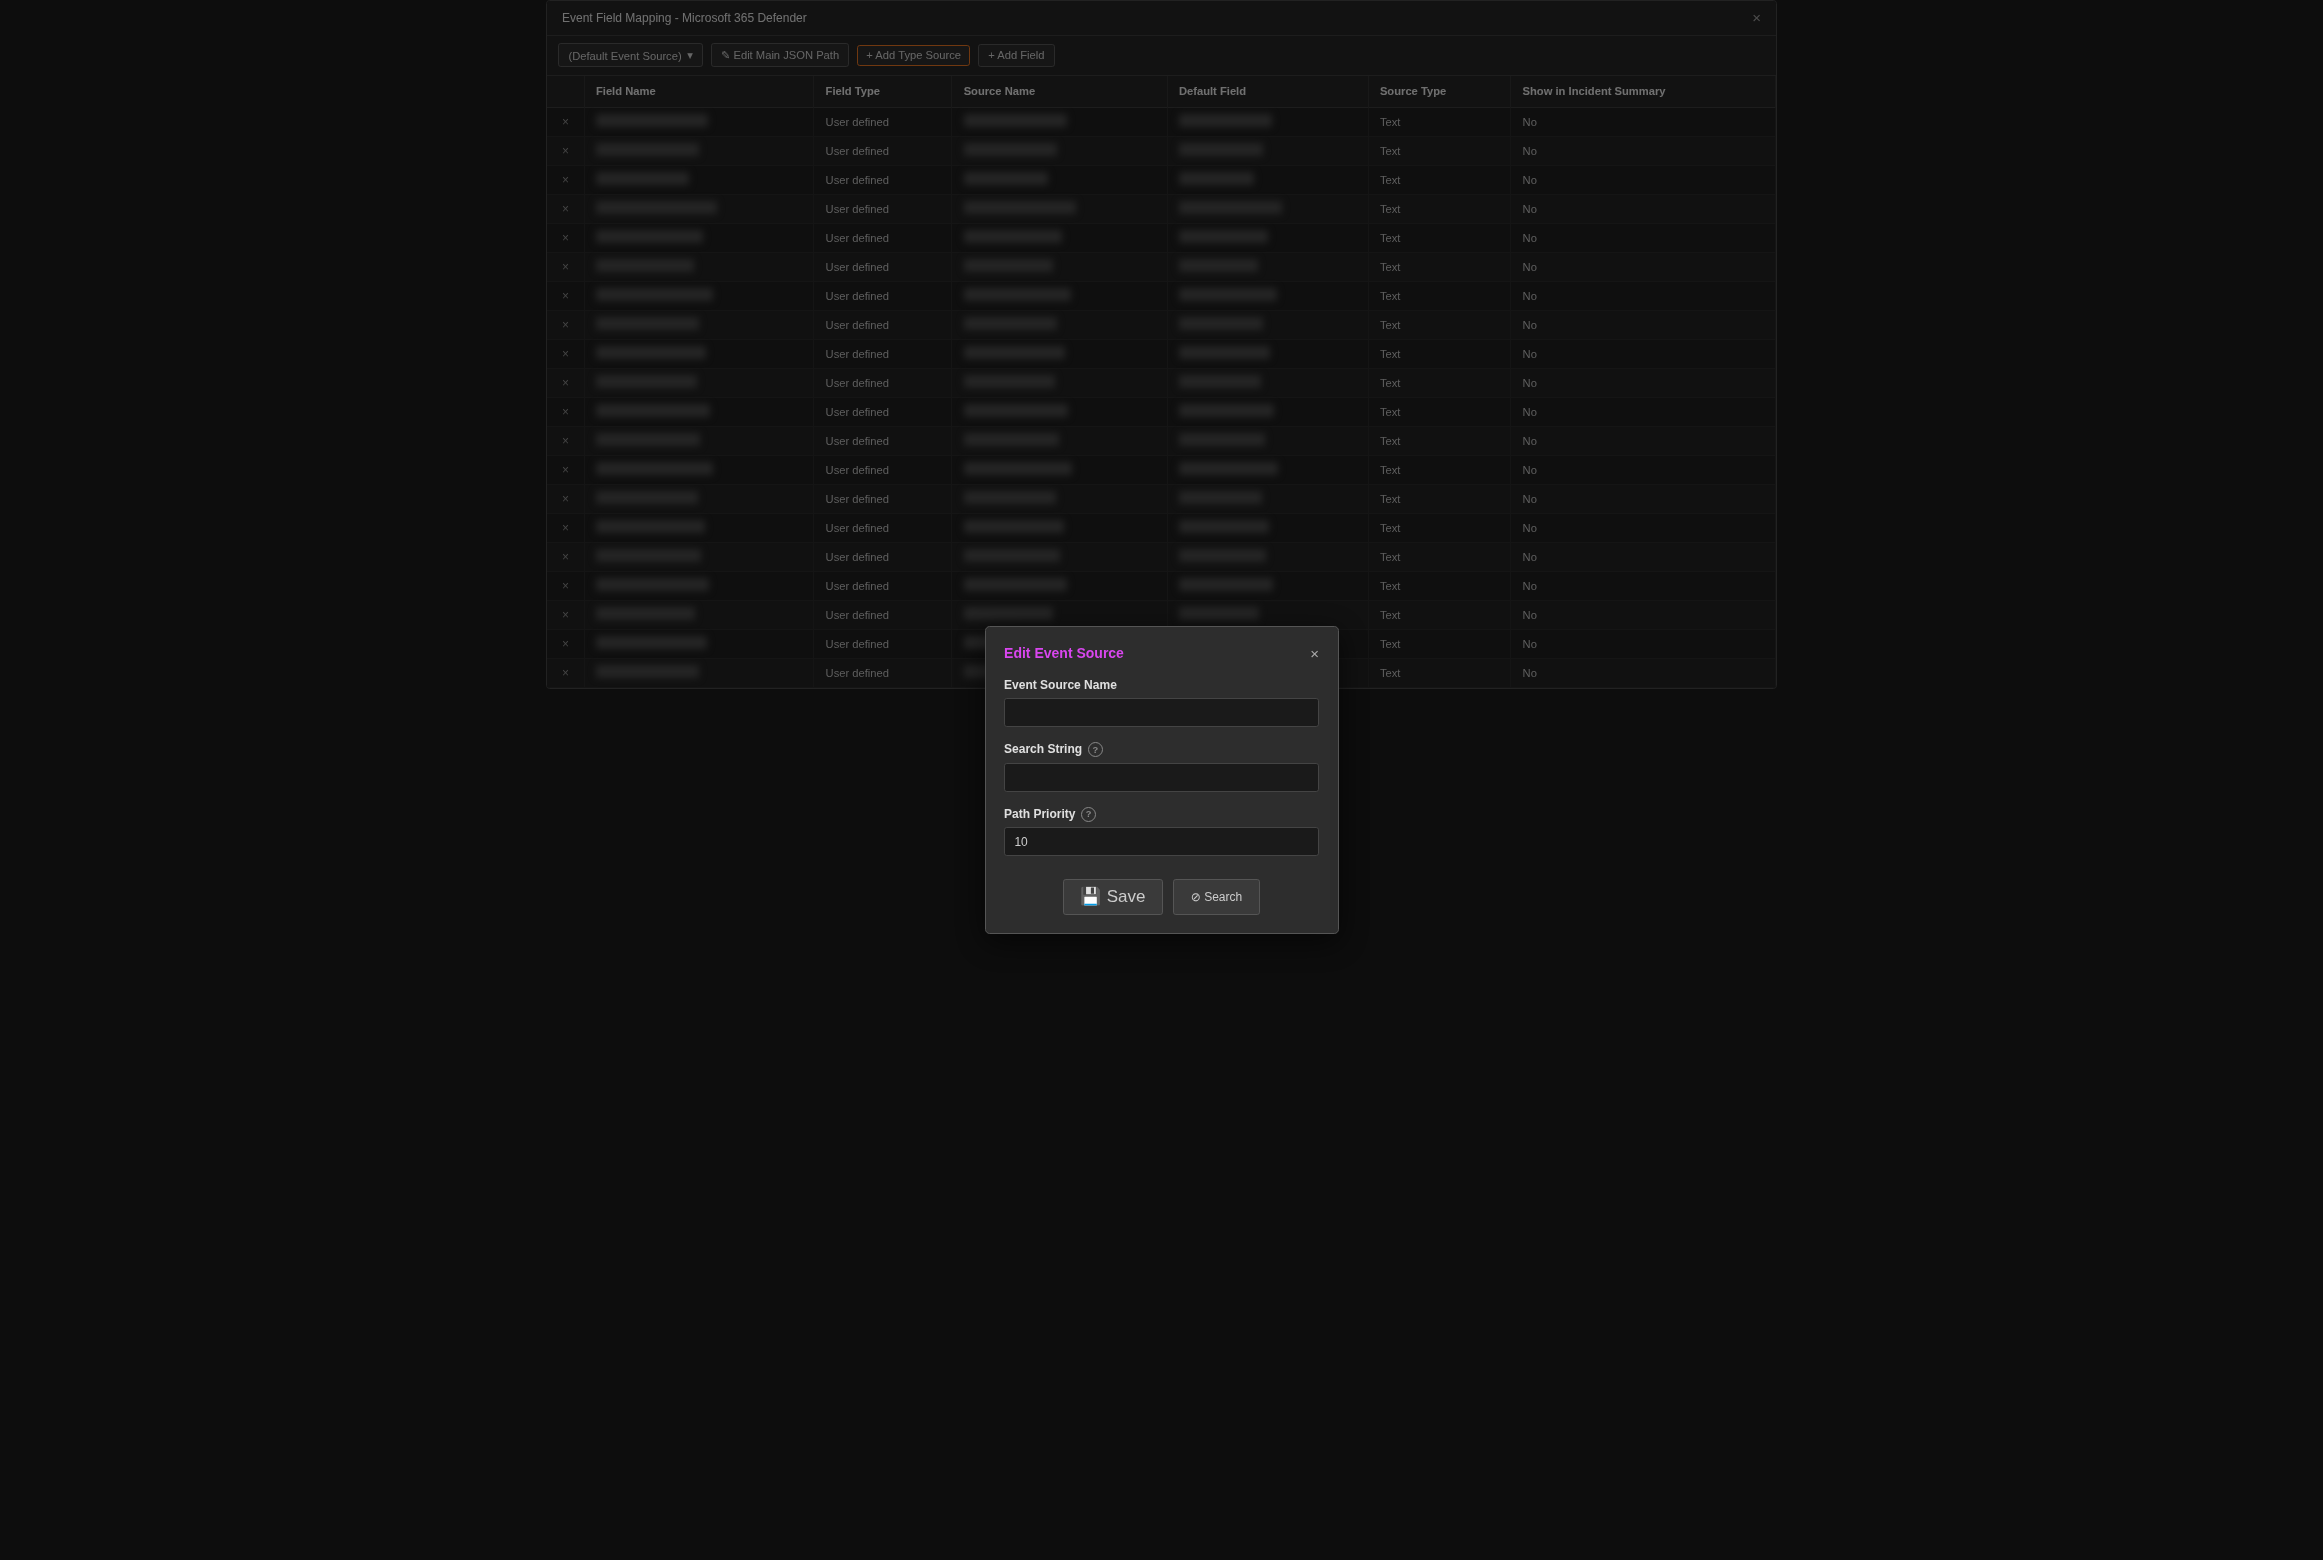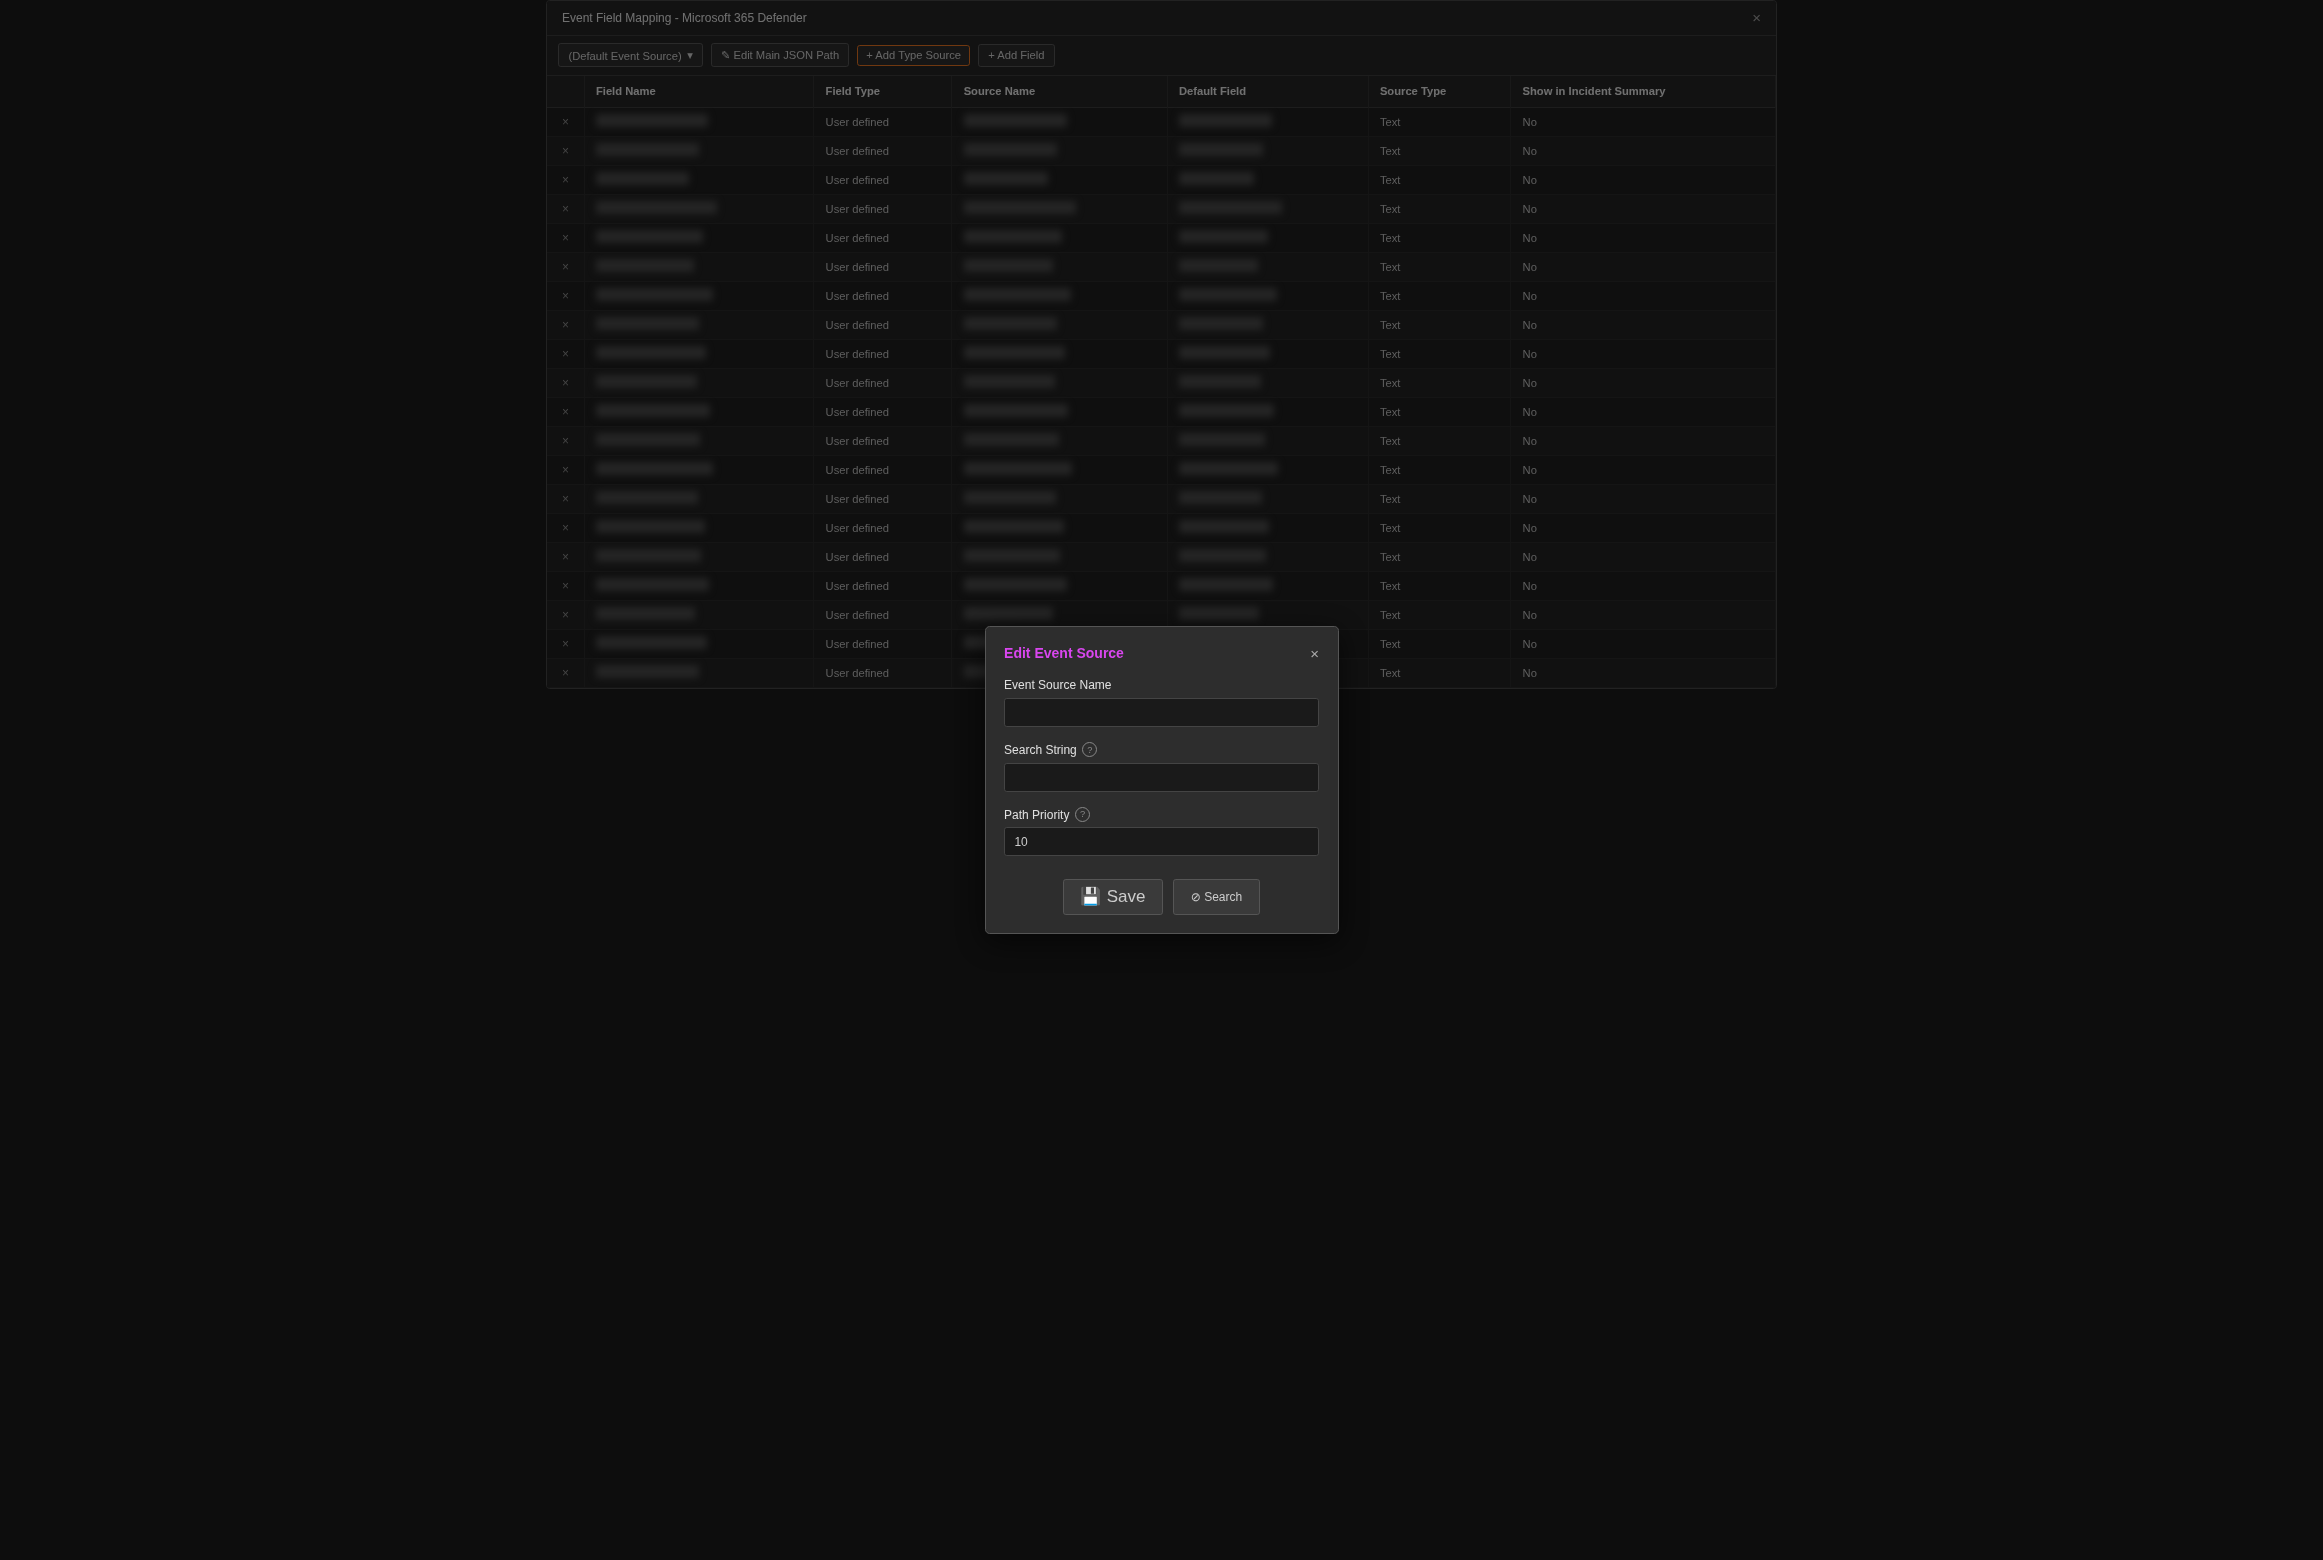--- a/index.html
+++ b/index.html
@@ -191,25 +191,25 @@
       padding: 0;
       line-height: 1;
     }
 
     .form-group {
       margin-bottom: 15px;
     }
 
     .form-label {
       display: flex;
-      align-items: flex-end;
+      align-items: flex-start;
       gap: 5.6px;
       color: #e0e0e0;
       font-size: 12px;
-      font-weight: 400;
+      font-weight: 700;
       margin-bottom: 5.6px;
     }
 
     .help-icon {
       display: inline-flex;
       align-items: center;
       justify-content: center;
       width: 15px;
       height: 15px;
       border-radius: 50%;

